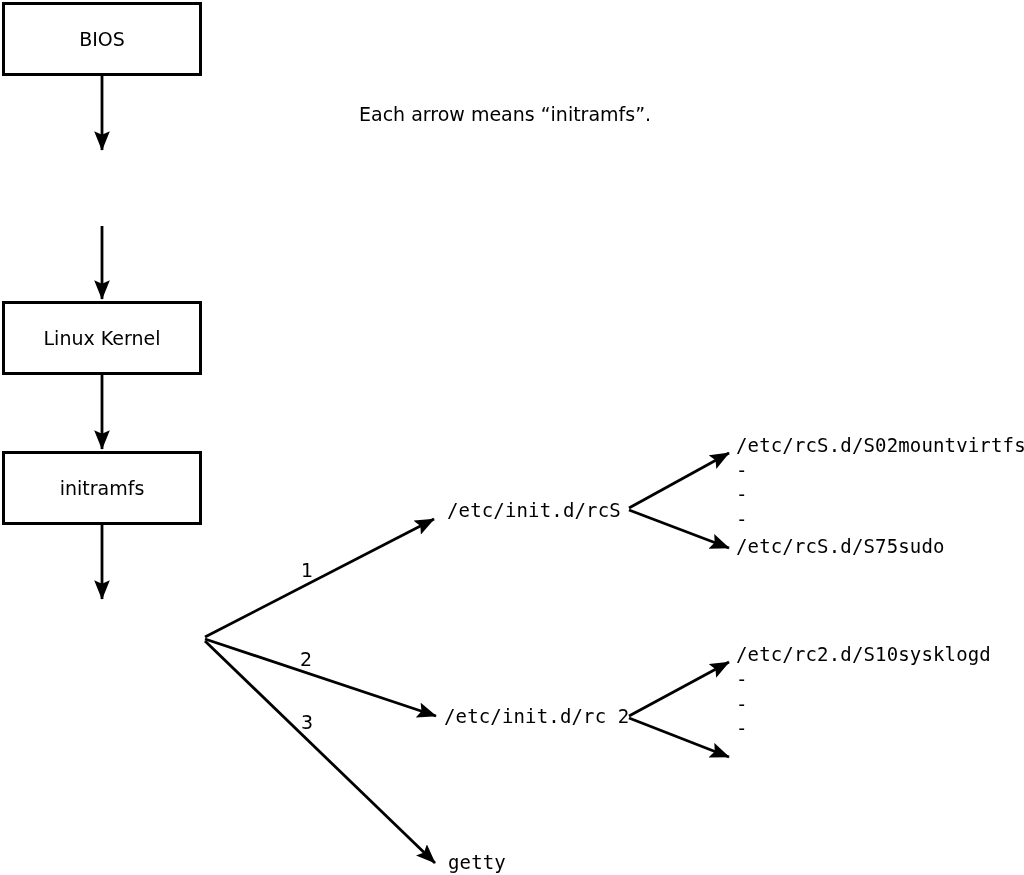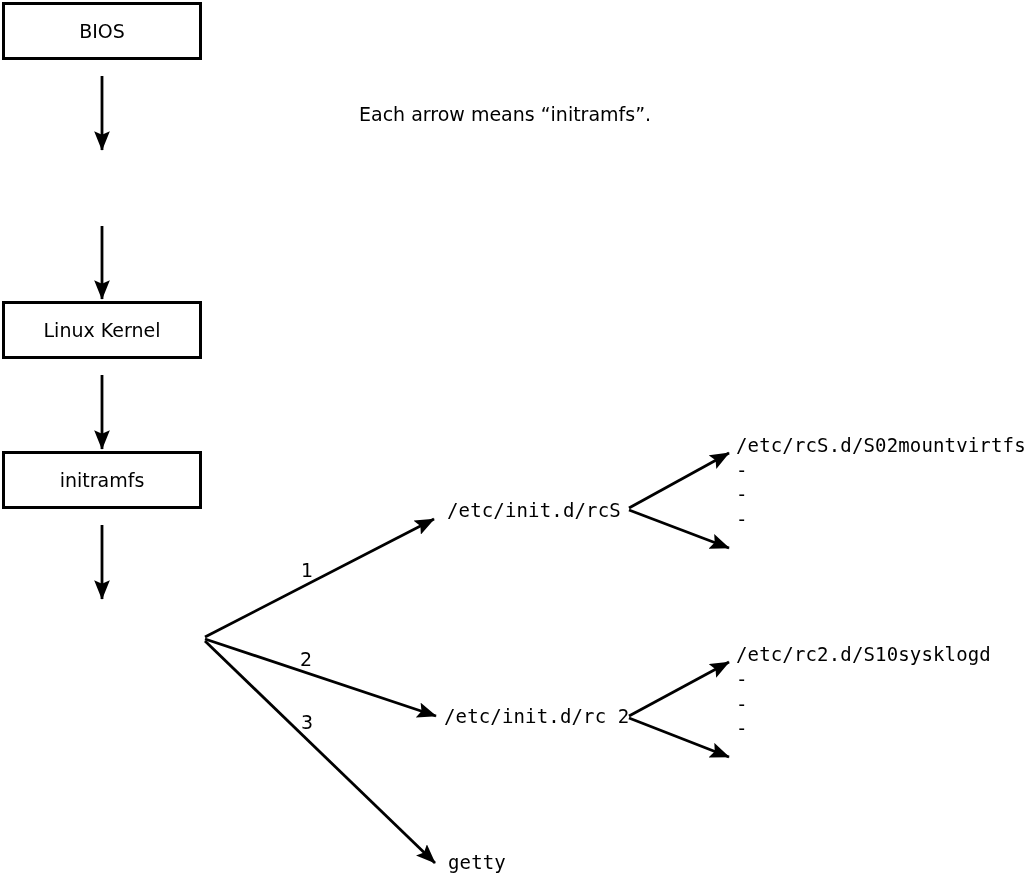--- a/index.html
+++ b/index.html
@@ -20,21 +20,21 @@
     position: absolute;
     left: 0;
     top: 0;
     width: 1024px;
     height: 875px;
   }
   .box {
     position: absolute;
     left: 2px;
     width: 200px;
-    height: 58px;
+    height: 74px;
     box-sizing: border-box;
     border: 3px solid #000000;
     background: #ffffff;
     display: flex;
     align-items: center;
     justify-content: center;
     font-size: 19px;
   }
   .note {
     position: absolute;
@@ -106,20 +106,21 @@
 
   <div class="num" style="left:307px; top:570px">1</div>
   <div class="num" style="left:306px; top:659px">2</div>
   <div class="num" style="left:307px; top:722px">3</div>
 
   <div class="mono" style="left:447px; top:510px">/etc/init.d/rcS</div>
   <div class="mono" style="left:736px; top:445px">/etc/rcS.d/S02mountvirtfs</div>
   <div class="mono" style="left:736px; top:470px">-</div>
   <div class="mono" style="left:736px; top:494px">-</div>
   <div class="mono" style="left:736px; top:519px">-</div>
+  <div class="mono" style="left:736px; top:546px">/etc/rcS.d/S75sudo</div>
 
   <div class="mono" style="left:444px; top:716px">/etc/init.d/rc 2</div>
   <div class="mono" style="left:736px; top:654px">/etc/rc2.d/S10sysklogd</div>
   <div class="mono" style="left:736px; top:679px">-</div>
   <div class="mono" style="left:736px; top:704px">-</div>
   <div class="mono" style="left:736px; top:728px">-</div>
 
   <div class="mono" style="left:448px; top:862px">getty</div>
 
 </div>

